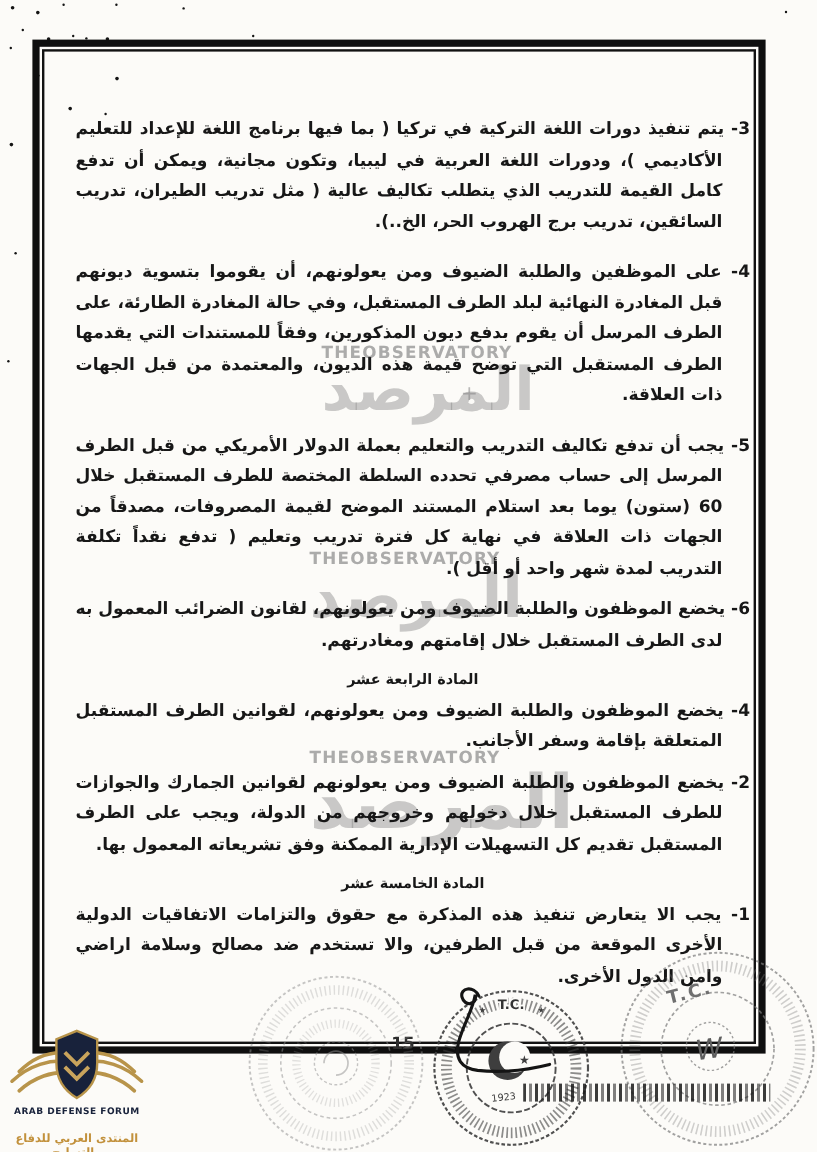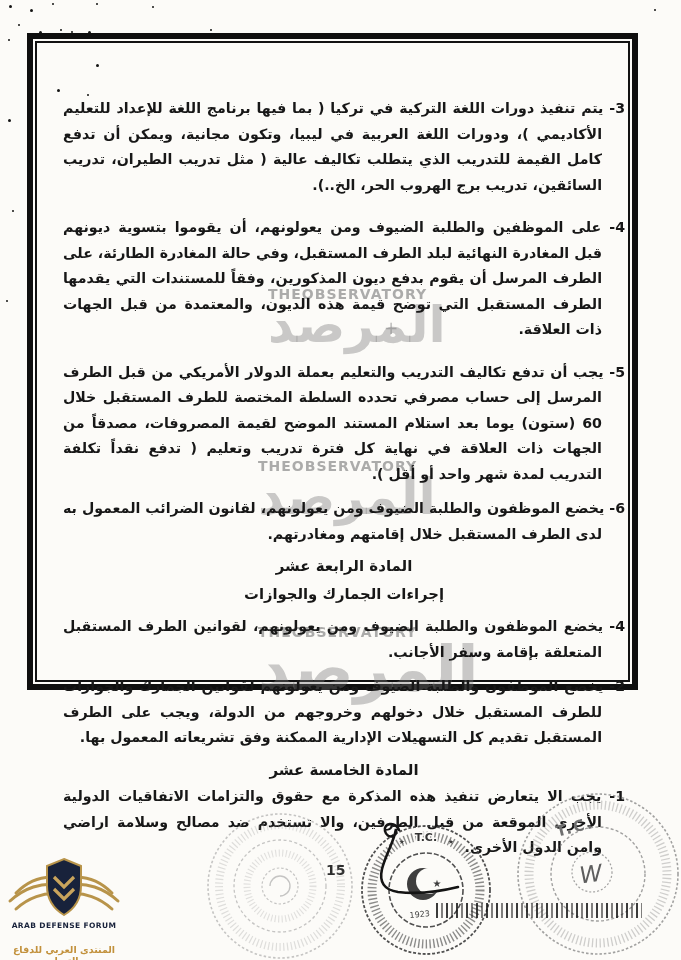--- a/index.html
+++ b/index.html
@@ -4,32 +4,32 @@
 <style>
   * { box-sizing: border-box; margin: 0; padding: 0; }
   html,body { width: 681px; height: 960px; }
   body { font-family: "DejaVu Sans", sans-serif; background:#ffffff; }
   .page { position:relative; width:681px; height:960px; background:#fcfbf8; overflow:hidden; }
 
   
   .spk { position:absolute; background:#141414; border-radius:50%; }
 
   
-  .frame { position:absolute; left:27px; top:33px; width:611px; height:657px; border:6px solid #0f0f0f; }
+  .frame { position:absolute; left:27px; top:33px; width:611px; height:845px; border:6px solid #0f0f0f; }
   .frame::before { content:""; position:absolute; inset:2px; border:2px solid #121212; }
 
   
   .content { position:absolute; left:30px; top:57px; width:562px; direction:rtl;
              font-weight:700; font-size:14.2px; line-height:25.5px; color:#171717;
              text-align:justify; z-index:3; }
   .content p { margin:0 0 17px; padding-right:23px; text-indent:-23px; }
   .content p.tight { margin-bottom:9px; }
   .content p.tight2 { margin-bottom:6px; }
   .content p.last { margin-bottom:0; }
-  .art-title { text-align:center; font-size:15px; font-weight:700; margin:7px 0 1px; }
+  .art-title { text-align:center; font-size:12px; font-weight:700; margin:7px 0 1px; }
   .art-sub   { text-align:center; font-size:14.8px; font-weight:700; margin:0 0 8px; }
 
   
   .wm { position:absolute; z-index:2; pointer-events:none; }
   .wm-latin { font-size:14px; font-weight:700; letter-spacing:1px; color:rgba(128,128,128,.65); }
   .wm-ar { font-weight:700; color:rgba(118,118,118,.38); line-height:.95; direction:rtl; }
   .wm1 .wm-ar { font-size:50px; }
   .wm2 .wm-ar { font-size:50px; }
   .wm3 .wm-ar { font-size:62px; }
   .wm-plus { position:absolute; left:384px; top:318px; z-index:2; font-size:17px; color:rgba(130,130,130,.55); }
@@ -93,21 +93,20 @@
   </div>
 
   <div class="frame">
     <div class="content">
       <p>3- يتم تنفيذ دورات اللغة التركية في تركيا ( بما فيها برنامج اللغة للإعداد للتعليم الأكاديمي )، ودورات اللغة العربية في ليبيا، وتكون مجانية، ويمكن أن تدفع كامل القيمة للتدريب الذي يتطلب تكاليف عالية ( مثل تدريب الطيران، تدريب السائقين، تدريب برج الهروب الحر، الخ..).</p>
       <p>4- على الموظفين والطلبة الضيوف ومن يعولونهم، أن يقوموا بتسوية ديونهم قبل المغادرة النهائية لبلد الطرف المستقبل، وفي حالة المغادرة الطارئة، على الطرف المرسل أن يقوم بدفع ديون المذكورين، وفقاً للمستندات التي يقدمها الطرف المستقبل التي توضح قيمة هذه الديون، والمعتمدة من قبل الجهات ذات العلاقة.</p>
       <p class="tight">5- يجب أن تدفع تكاليف التدريب والتعليم بعملة الدولار الأمريكي من قبل الطرف المرسل إلى حساب مصرفي تحدده السلطة المختصة للطرف المستقبل خلال 60 (ستون) يوما بعد استلام المستند الموضح لقيمة المصروفات، مصدقاً من الجهات ذات العلاقة في نهاية كل فترة تدريب وتعليم ( تدفع نقداً تكلفة التدريب لمدة شهر واحد أو أقل ).</p>
       <p class="tight2">6- يخضع الموظفون والطلبة الضيوف ومن يعولونهم، لقانون الضرائب المعمول به لدى الطرف المستقبل خلال إقامتهم ومغادرتهم.</p>
 
       <div class="art-title">المادة الرابعة عشر</div>
-      <div class="art-sub">إجراءات الجمارك والجوازات</div>
       <p class="tight">4- يخضع الموظفون والطلبة الضيوف ومن يعولونهم، لقوانين الطرف المستقبل المتعلقة بإقامة وسفر الأجانب.</p>
       <p class="tight2">2- يخضع الموظفون والطلبة الضيوف ومن يعولونهم لقوانين الجمارك والجوازات للطرف المستقبل خلال دخولهم وخروجهم من الدولة، ويجب على الطرف المستقبل تقديم كل التسهيلات الإدارية الممكنة وفق تشريعاته المعمول بها.</p>
 
       <div class="art-title">المادة الخامسة عشر</div>
       <p class="last">1- يجب الا يتعارض تنفيذ هذه المذكرة مع حقوق والتزامات الاتفاقيات الدولية الأخرى الموقعة من قبل الطرفين، والا تستخدم ضد مصالح وسلامة اراضي وامن الدول الأخرى.</p>
     </div>
   </div>
 
   <div class="page-num">15</div>
 

